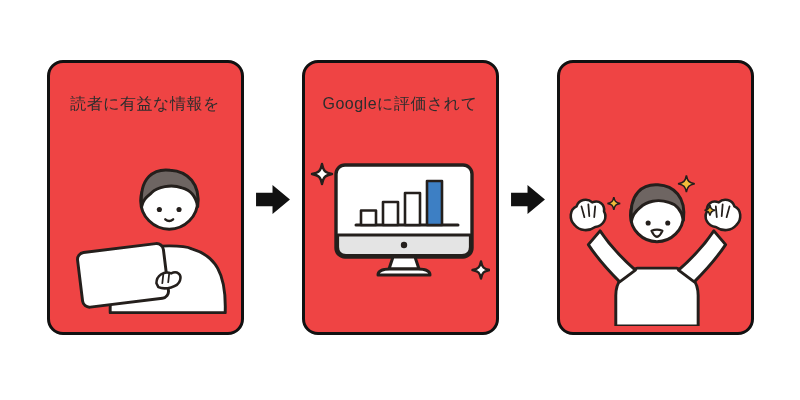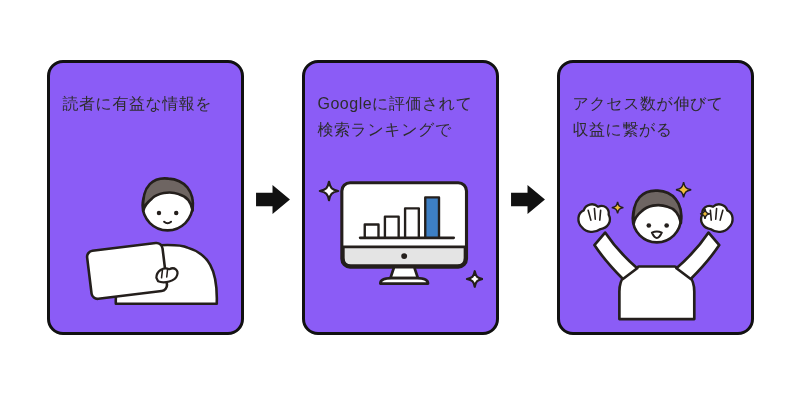--- a/index.html
+++ b/index.html
@@ -12,27 +12,28 @@
   .canvas {
     width: 800px; height: 400px;
     display: flex; align-items: center; justify-content: center;
   }
   .flow-row {
     display: flex; align-items: center;
     margin-top: -6px;
   }
   .step-card {
     width: 197px; height: 275px;
-    background: #8b5cf6;
+    background: #ef4444;
     border: 3px solid #111111;
     border-radius: 16px;
     padding: 28px 13px 10px 13px;
     display: flex; flex-direction: column;
     position: relative;
     overflow: hidden;
+    align-items: center;
   }
   .caption {
     font-size: 16px;
     line-height: 26px;
     letter-spacing: 0.5px;
     color: #2d2d2d;
     white-space: nowrap;
   }
   .caption div { display: block; }
   .illus {
@@ -87,21 +88,20 @@
 
     <div class="connector">
       <svg width="34" height="31" viewBox="0 0 35 32">
         <polygon points="0,9 17,9 17,1 35,16 17,31 17,23 0,23" fill="#111111"></polygon>
       </svg>
     </div>
 
     <div class="step-card">
       <div class="caption">
         <div>Googleに評価されて</div>
-        <div>検索ランキングで</div>
       </div>
       <div class="illus illus-2">
         <svg width="180" height="122" viewBox="0 0 180 122">
 
           <path class="stroke" style="stroke-width:2.4" transform="translate(12,13)" d="M 0 -10 C 1.4 -3 3 -1.4 10 0 C 3 1.4 1.4 3 0 10 C -1.4 3 -3 1.4 -10 0 C -3 -1.4 -1.4 -3 0 -10 Z"></path>
 
           <rect class="stroke" style="stroke-width:3.4" x="26" y="4" width="136" height="92" rx="9"></rect>
 
           <path d="M 27.6 74 L 160.4 74 L 160.4 86 Q 160.4 94.4 152 94.4 L 36 94.4 Q 27.6 94.4 27.6 86 Z" fill="#e4e4e4" stroke="#241f1c" stroke-width="3" stroke-linejoin="round"></path>
           <circle class="dotfill" cx="94" cy="84" r="3.2"></circle>
@@ -120,24 +120,20 @@
       </div>
     </div>
 
     <div class="connector">
       <svg width="34" height="31" viewBox="0 0 35 32">
         <polygon points="0,9 17,9 17,1 35,16 17,31 17,23 0,23" fill="#111111"></polygon>
       </svg>
     </div>
 
     <div class="step-card">
-      <div class="caption">
-        <div>アクセス数が伸びて</div>
-        <div>収益に繋がる</div>
-      </div>
       <div class="illus illus-3">
         <svg width="185" height="152" viewBox="0 0 185 155">
 
           <path class="stroke" d="M 52 155 L 52 124 C 52 110 60 100 74 96 L 114 96 C 128 100 136 110 136 124 L 136 155 Z"></path>
 
           <path class="stroke" d="M 56 110 C 42 96 32 84 24 72 L 36 58 C 44 70 56 84 72 98 Z"></path>
           <path class="stroke" d="M 132 110 C 146 96 156 84 164 72 L 152 58 C 144 70 132 84 116 98 Z"></path>
 
           <path class="stroke" style="stroke-width:2.6" d="M 10 52 C 4 46 5 36 12 33 C 14 26 23 24 28 29 C 35 26 41 31 40 38 C 44 45 39 53 31 54 C 24 59 15 58 10 52 Z"></path>
           <path class="thin" style="stroke-width:1.8" d="M 17 33 L 20 44 M 24 31 L 25 43 M 31 33 L 30 44"></path>

